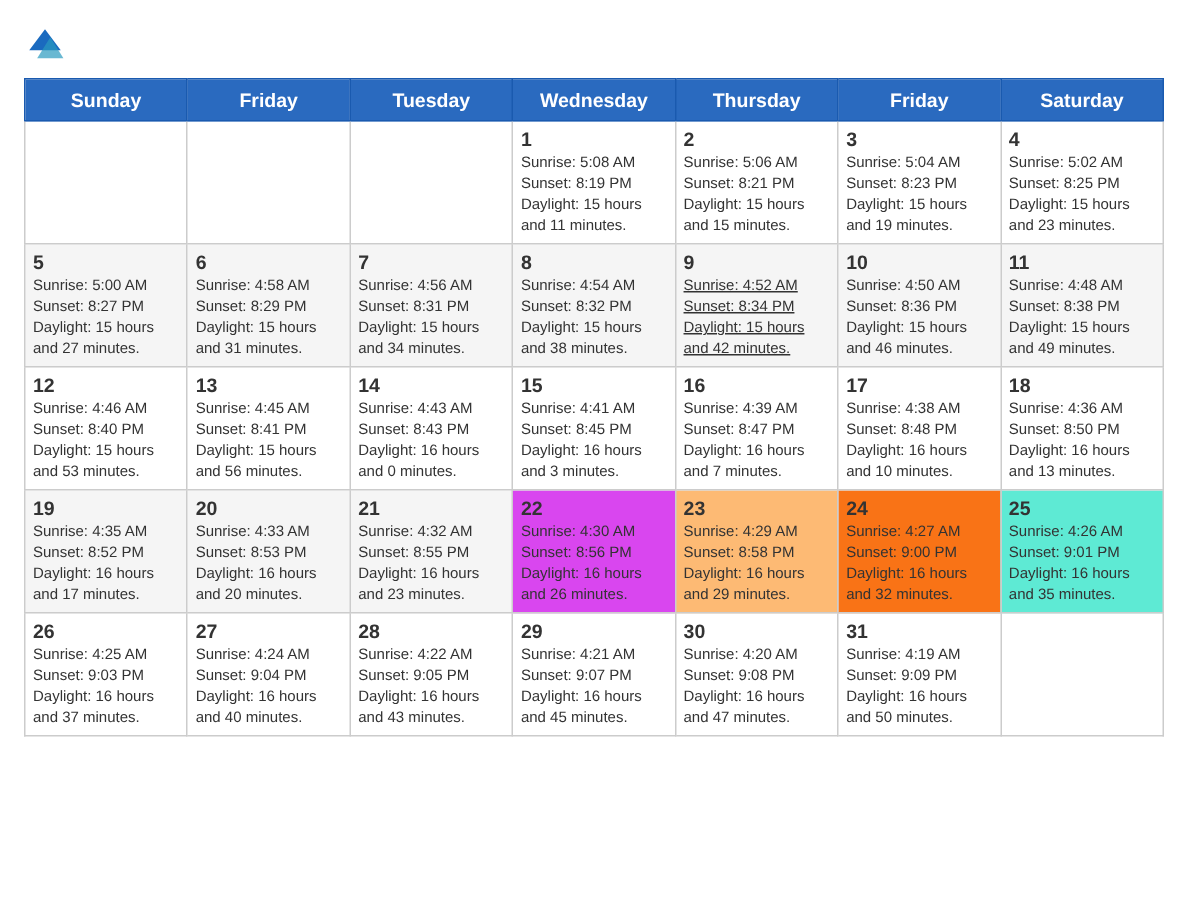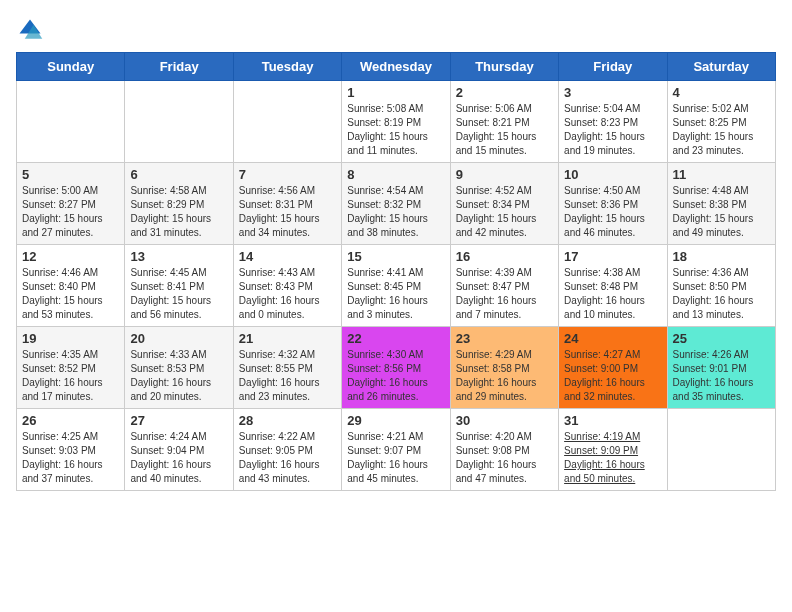--- a/index.html
+++ b/index.html
@@ -171,21 +171,21 @@
 Daylight: 15 hours and 34 minutes.</div>
         </td>
         <td style="background: rgb(245, 245, 245);">
           <span class="day-num">8</span>
           <div class="cell-content" style="white-space: pre-line;">Sunrise: 4:54 AM
 Sunset: 8:32 PM
 Daylight: 15 hours and 38 minutes.</div>
         </td>
         <td style="background: rgb(245, 245, 245);">
           <span class="day-num">9</span>
-          <div class="cell-content" style="white-space: pre-line;">Sunrise: 4:52 AM
+          <div class="cell-content" style="white-space: pre-line; text-decoration: underline;">Sunrise: 4:52 AM
 Sunset: 8:34 PM
 Daylight: 15 hours and 42 minutes.</div>
         </td>
         <td style="background: rgb(245, 245, 245);">
           <span class="day-num">10</span>
           <div class="cell-content" style="white-space: pre-line;">Sunrise: 4:50 AM
 Sunset: 8:36 PM
 Daylight: 15 hours and 46 minutes.</div>
         </td>
         <td style="background: rgb(245, 245, 245);">
@@ -309,20 +309,20 @@
 Daylight: 16 hours and 45 minutes.</div>
         </td>
         <td style="background: rgb(255, 255, 255);">
           <span class="day-num">30</span>
           <div class="cell-content" style="white-space: pre-line;">Sunrise: 4:20 AM
 Sunset: 9:08 PM
 Daylight: 16 hours and 47 minutes.</div>
         </td>
         <td style="background: rgb(255, 255, 255);">
           <span class="day-num">31</span>
-          <div class="cell-content" style="white-space: pre-line; text-decoration: underline;">Sunrise: 4:19 AM
+          <div class="cell-content" style="white-space: pre-line;">Sunrise: 4:19 AM
 Sunset: 9:09 PM
 Daylight: 16 hours and 50 minutes.</div>
         </td>
         <td class="empty-cell"></td>
       </tr>
     </tbody>
 </table>
 
 </body></html>

